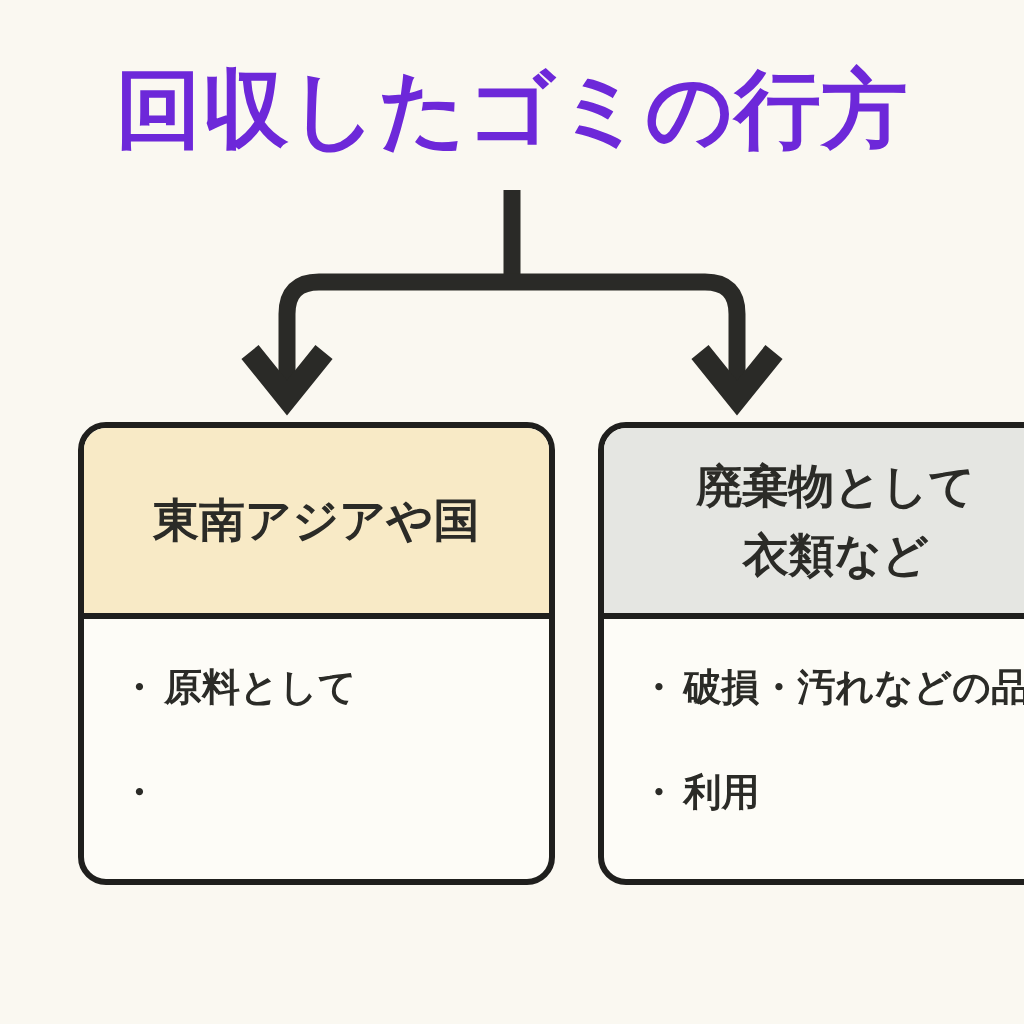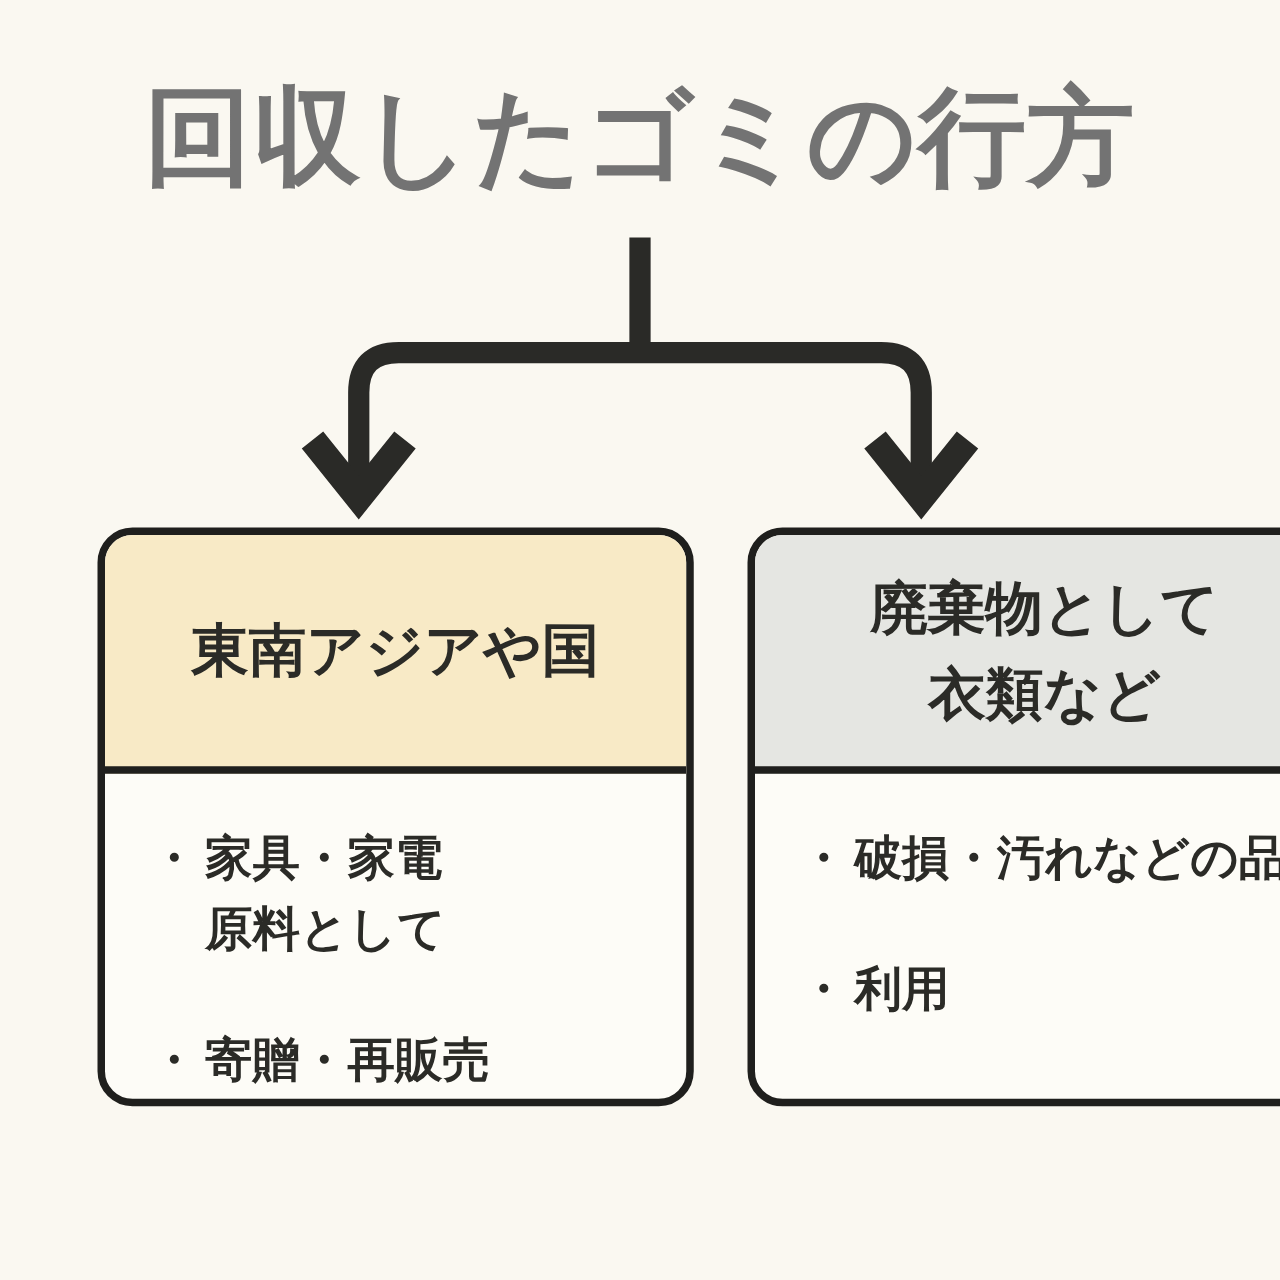--- a/index.html
+++ b/index.html
@@ -23,21 +23,21 @@
   }
   .title {
     position: absolute;
     top: 52px;
     left: 0;
     width: 1024px;
     text-align: center;
     font-size: 86px;
     font-weight: 800;
     letter-spacing: 1px;
-    color: #737373;
+    color: #6d28d9;
     white-space: nowrap;
   }
   .connector-svg {
     position: absolute;
     top: 0;
     left: 0;
     width: 1024px;
     height: 1024px;
     pointer-events: none;
   }
@@ -118,29 +118,25 @@
   <div class="boxes">
 
     <div class="branch-box">
       <div class="branch-header cream">
         <div class="header-line">東南アジアや国</div>
       </div>
       <div class="branch-body">
         <div class="bullet-row">
           <span class="bullet-dot">・</span>
           <span class="bullet-lines">
-            <div class="bullet-line">家具・家電</div>
             <div class="bullet-line">原料として</div>
           </span>
         </div>
         <div class="bullet-row">
           <span class="bullet-dot">・</span>
-          <span class="bullet-lines">
-            <div class="bullet-line">寄贈・再販売</div>
-          </span>
         </div>
       </div>
     </div>
 
     <div class="branch-box">
       <div class="branch-header gray">
         <div class="header-line">廃棄物として</div>
         <div class="header-line">衣類など</div>
       </div>
       <div class="branch-body">

